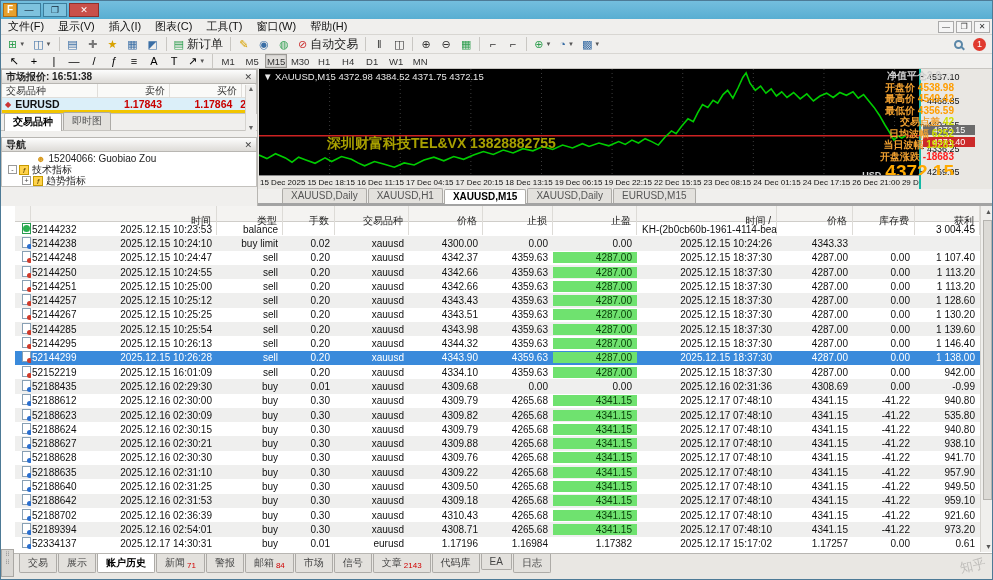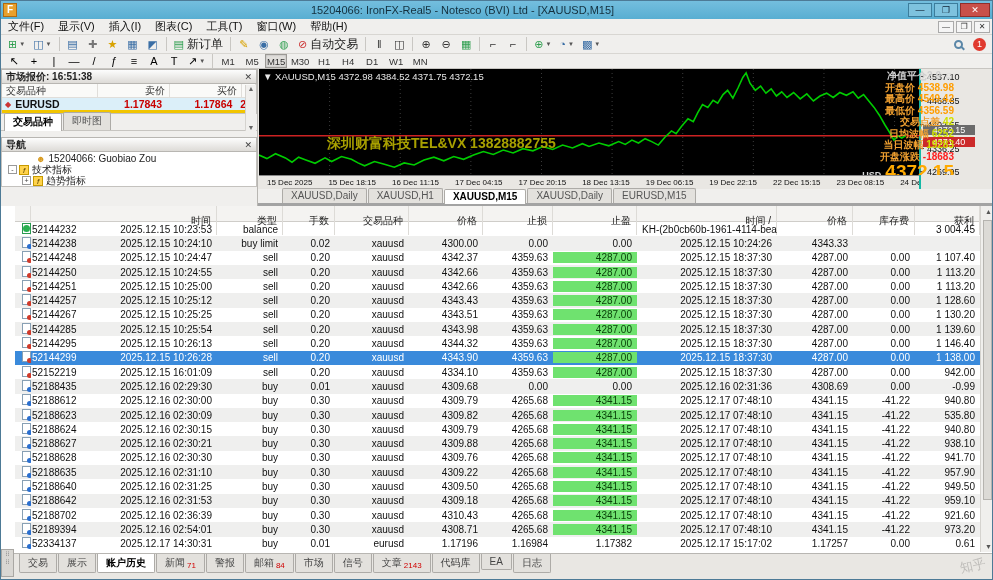--- a/index.html
+++ b/index.html
@@ -64,21 +64,21 @@
   #alert2{position:absolute;left:68px;top:66px;font-size:14px;font-weight:bold;color:#a8a000;white-space:nowrap;z-index:4;}
   #info-panel{position:absolute;right:80px;top:1px;z-index:5;text-align:right;font-size:10px;font-weight:bold;line-height:11.5px;}
   .inf-label{color:#f0a030;}
   .inf-head{color:#cfcfcf;}
   .inf-price{color:#ff9d00;}
   .inf-stat{color:#cfe000;}
   .inf-neg{color:#ff2020;}
   #big-price{font-size:19px;color:#ffaa00;line-height:19px;}
   #usd-lbl{color:#d7d7d7;font-size:9px;margin-right:4px;}
   #xaxis{position:absolute;left:0;top:106px;width:660px;height:14px;background:#e9e7e3;border-top:1px solid #888;display:flex;justify-content:space-between;align-items:center;font-size:8px;color:#111;overflow:hidden;white-space:nowrap;}
-  #xaxis span{padding:0 8px;}
+  #xaxis span{padding:0 1px;}
   #yaxis{position:absolute;left:660px;top:0;width:75px;height:120px;background:#e9e7e3;border-left:2px solid #14b8a6;font-size:9px;color:#111;}
   .ytick{position:absolute;left:6px;}
   .ytick::before{content:"";position:absolute;left:-7px;top:4px;width:4px;height:1px;background:#555;}
   .pricebox{position:absolute;left:2px;width:52px;font-size:9px;color:#fff;text-align:center;padding:0 2px;}
   .pricebox.gray{background:#6b6b6b;}
   .pricebox.red{background:#cc2a2a;}
 
   
   #chart-tabs{position:absolute;left:257px;top:188px;width:736px;height:17px;background:#f0efed;border-bottom:3px solid #a3a3a3;display:flex;align-items:flex-end;padding-left:24px;}
 
@@ -113,21 +113,20 @@
   #side-handle{position:absolute;left:0;top:548px;width:13px;height:28px;background:#d9d7d3;border:1px solid #a9a7a3;color:#777;font-size:7px;line-height:8px;text-align:center;overflow:hidden;}
   #watermark{position:absolute;right:6px;bottom:4px;font-size:13px;color:rgba(60,60,60,0.25);transform:rotate(-12deg);}
 </style>
 </head>
 <body>
 
 <div id="app">
 
   <div id="titlebar">
     <div id="app-icon">F</div>
-    <div id="title-text">15204066: IronFX-Real5 - Notesco (BVI) Ltd - [XAUUSD,M15]</div>
     <div class="winbtn">—</div>
     <div class="winbtn">❐</div>
     <div class="winbtn close">✕</div>
   </div>
 
   <div id="menubar">
     <span id="menu-items"><span class="menu-item">文件(F)</span><span class="menu-item">显示(V)</span><span class="menu-item">插入(I)</span><span class="menu-item">图表(C)</span><span class="menu-item">工具(T)</span><span class="menu-item">窗口(W)</span><span class="menu-item">帮助(H)</span></span>
     <span class="mdi">
       <span class="mdibtn">—</span>
       <span class="mdibtn">❐</span>

